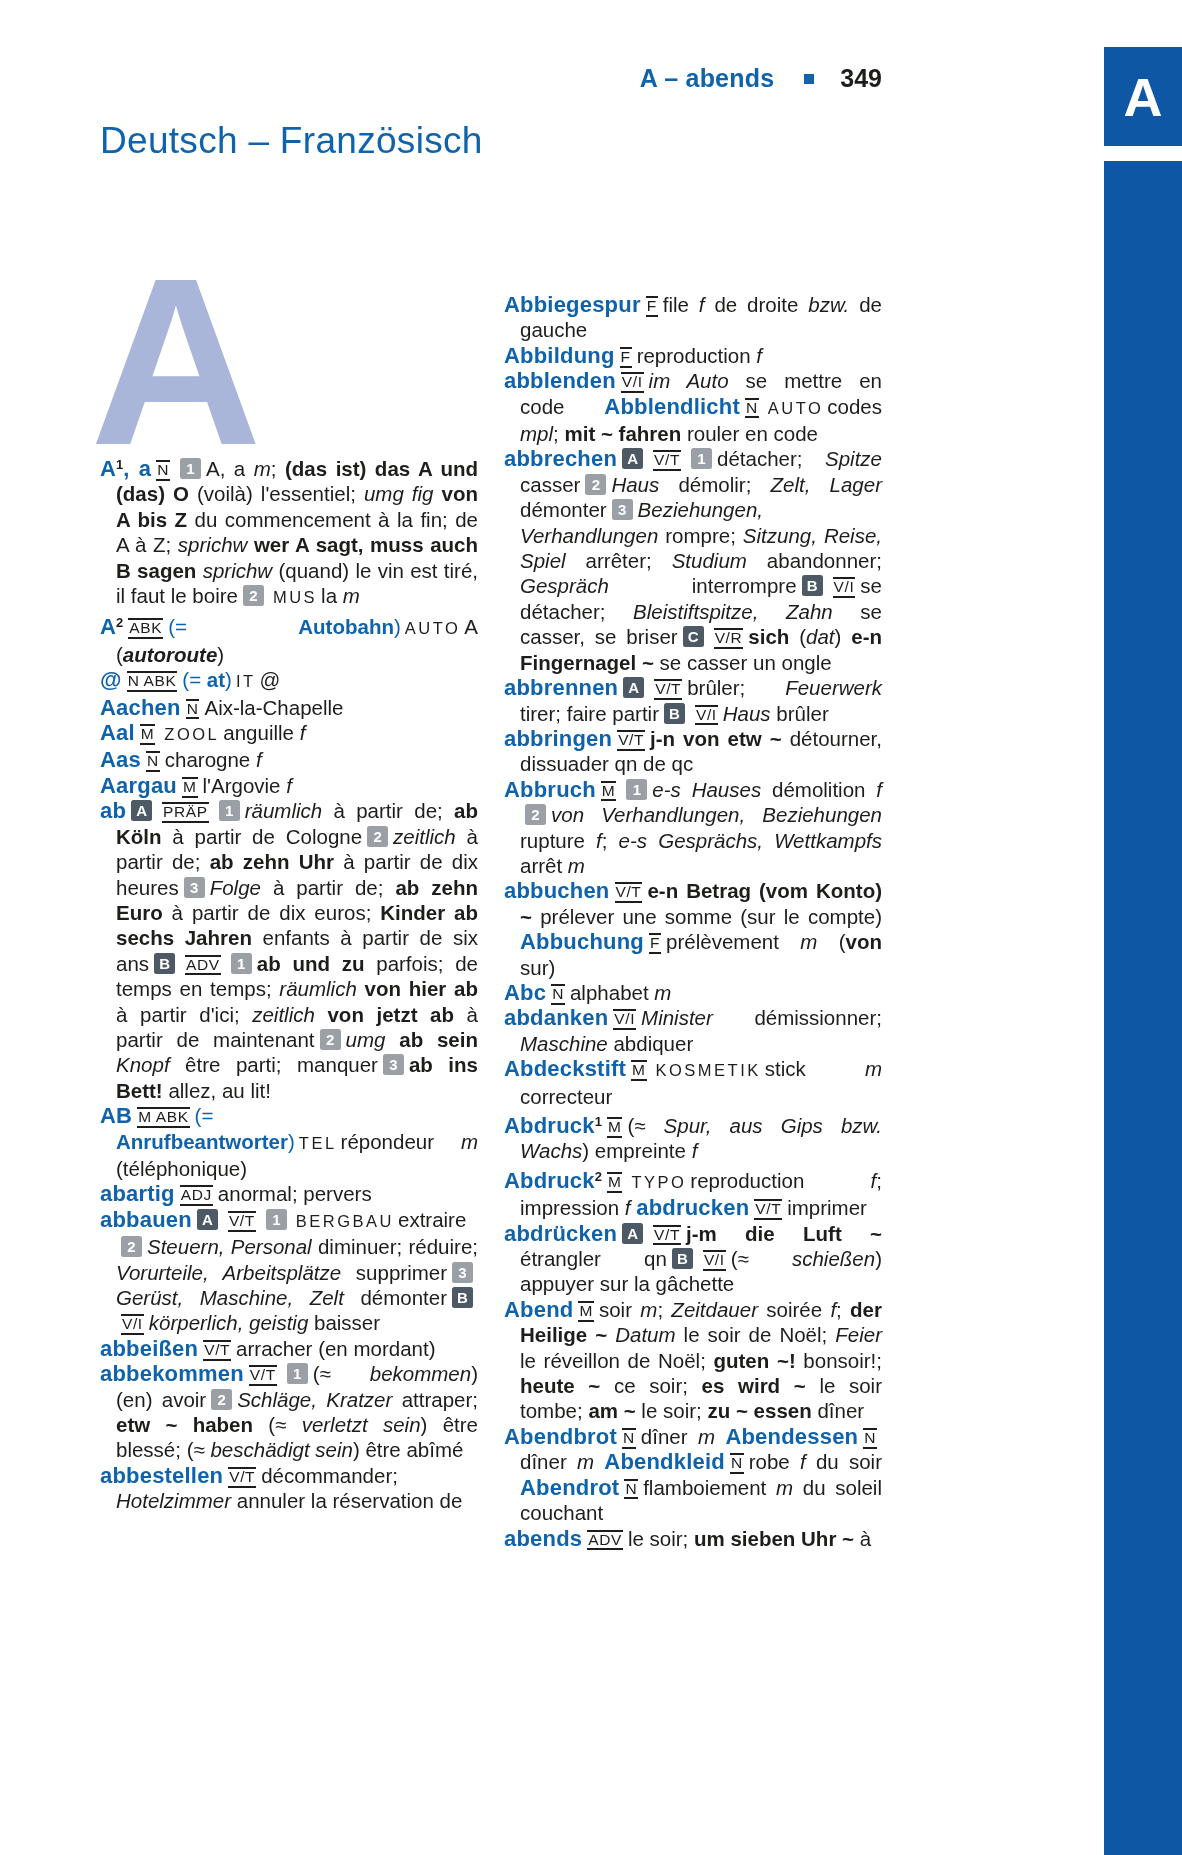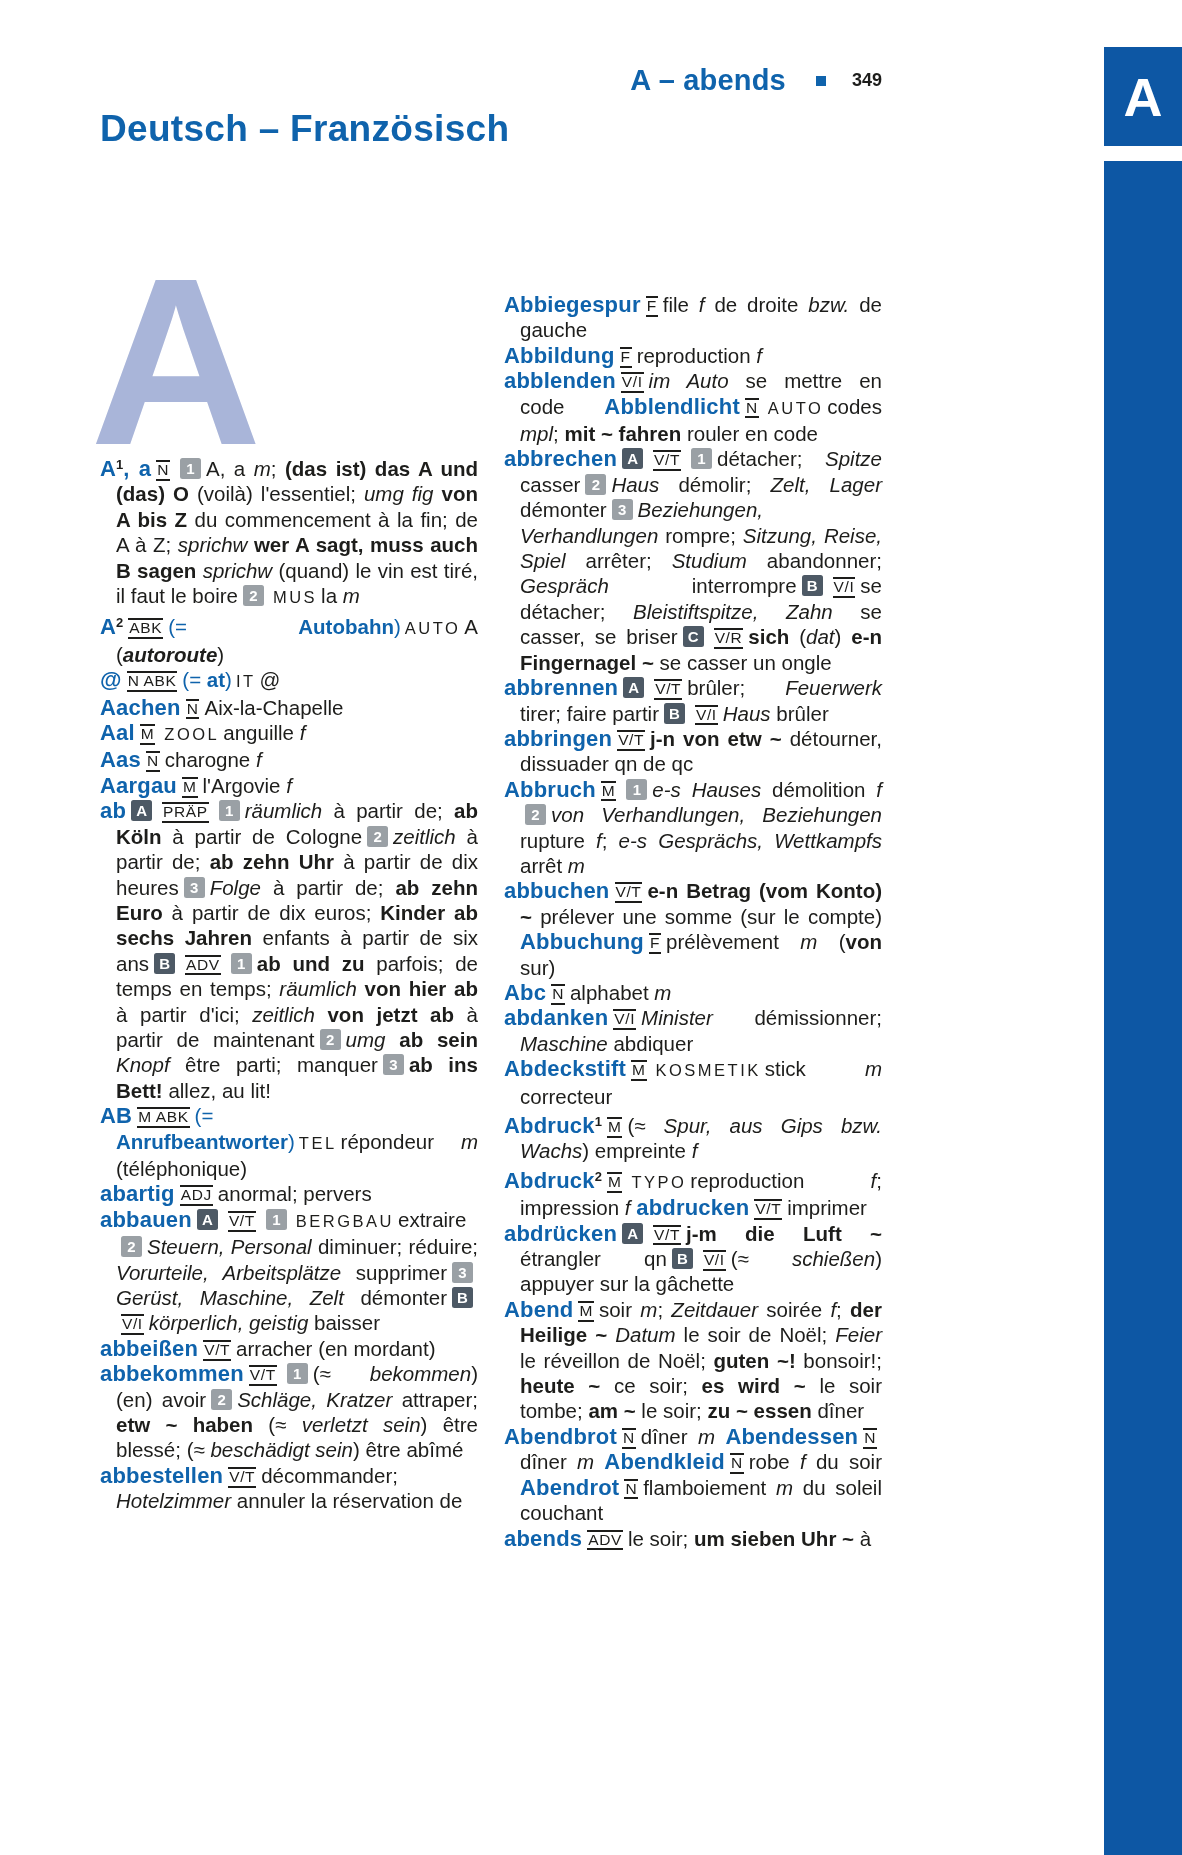--- a/index.html
+++ b/index.html
@@ -14,37 +14,37 @@
   body{
     width:1182px;height:1855px;position:relative;background:#ffffff;
     font-family:"Liberation Sans",sans-serif;color:var(--text);
     overflow:hidden;
   }
   
   .header{
     position:absolute;left:100px;top:64px;width:782px;
     display:flex;justify-content:flex-end;align-items:center;
   }
-  .running-head{color:var(--accent_blue);font-weight:bold;font-size:29px;letter-spacing:0.2px;}
+  .running-head{color:var(--accent_blue);font-weight:bold;font-size:25px;letter-spacing:0.2px;}
   .header-bullet{display:inline-block;width:10px;height:10px;background:var(--accent_blue);margin:0 26px 0 30px;}
-  .page-number{font-weight:bold;font-size:18px;color:var(--text);}
+  .page-number{font-weight:bold;font-size:25px;color:var(--text);}
   
   .thumb-tab{
     position:absolute;left:1104px;top:47px;width:78px;height:99px;
     background:var(--bar_blue);color:#ffffff;font-weight:bold;font-size:54px;
     display:flex;align-items:center;justify-content:center;
   }
   .side-bar{
     position:absolute;left:1104px;top:161px;width:78px;height:1694px;
     background:var(--bar_blue);
   }
   
   .page-title{
-    position:absolute;left:100px;top:108px;
-    color:var(--accent_blue);font-weight:bold;font-size:37px;letter-spacing:0.3px;
+    position:absolute;left:100px;top:120px;
+    color:var(--accent_blue);font-weight:normal;font-size:37px;letter-spacing:0.3px;
   }
   
   .watermark{
     position:absolute;left:90px;top:243px;
     color:var(--watermark_blue);font-weight:bold;font-size:238px;line-height:1;
   }
   
   .col{position:absolute;width:378px;}
   .col-left{left:100px;top:452px;}
   .col-right{left:504px;top:276px;margin-top:16px;}

